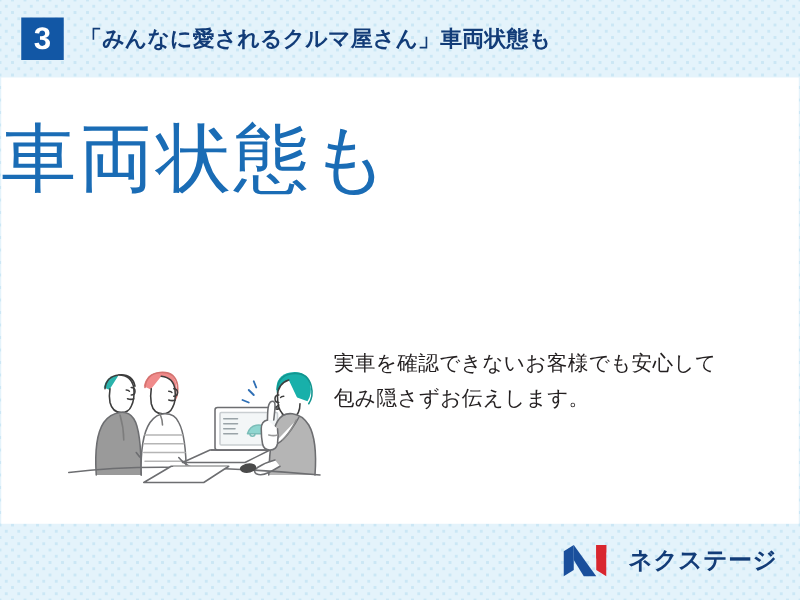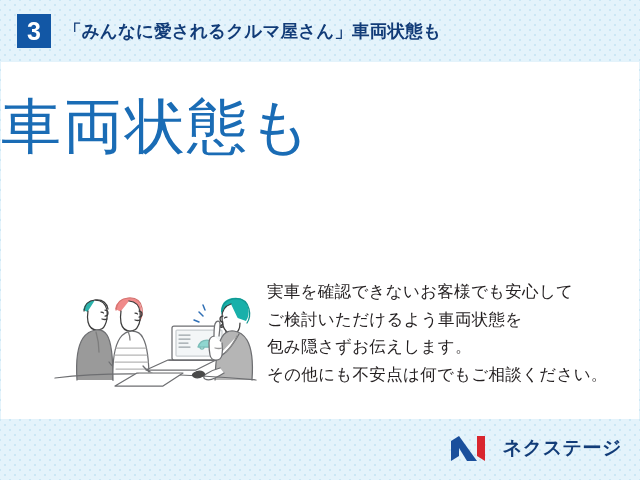--- a/index.html
+++ b/index.html
@@ -246,23 +246,21 @@
               <path d="M86 99 h42" stroke="#b5b5b5"></path>
               <path d="M141 99 q5 -3 9 -1 q3 2 0 4 q-5 3 -9 1 q-3 -2 0 -4 z" fill="#4a4a4a" stroke="#4a4a4a"></path>
             </g>
 
           </g>
         </svg>
       </div>
 
       <div id="paragraph">
         <span class="pline">実車を確認できないお客様でも安心して</span>
-        <span class="pline">ご検討いただけるよう車両状態を</span>
         <span class="pline">包み隠さずお伝えします。</span>
-        <span class="pline">その他にも不安点は何でもご相談ください。</span>
       </div>
 
     </div>
   </div>
 
   <div id="footer">
     <div id="logo">
       <svg id="logo-mark" viewBox="0 0 36 27" xmlns="http://www.w3.org/2000/svg">
         <path d="M1 26 V6 L9 1 V21 Z" fill="#1a4f9c"></path>
         <path d="M9 1 L27 26 H17 L9 13 Z" fill="#1a4f9c"></path>

